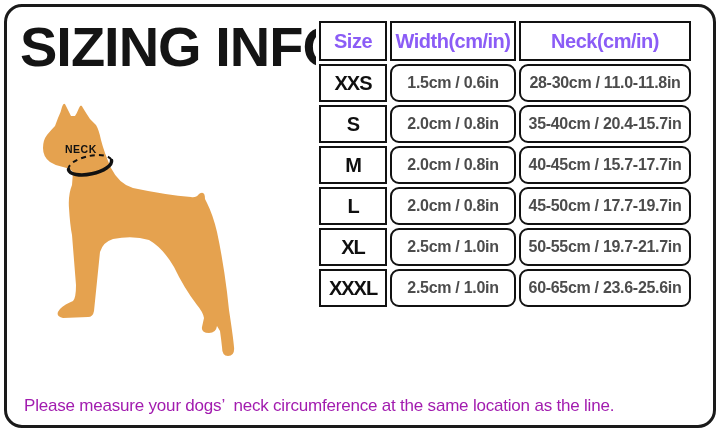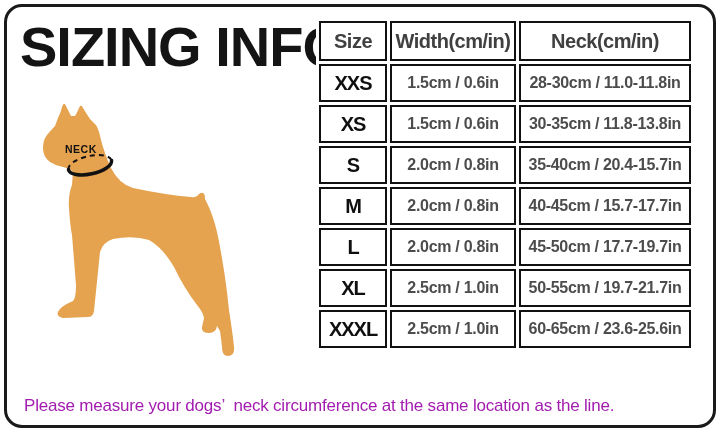--- a/index.html
+++ b/index.html
@@ -23,24 +23,24 @@
 
   table.size-table {
     position: absolute; left: 316px; top: 18px; width: 378px;
     border-collapse: separate; border-spacing: 3px; table-layout: fixed;
     background: #ffffff;
   }
   .size-table th, .size-table td {
     border: 2px solid #111111; text-align: center; vertical-align: middle;
     background: #ffffff; padding: 0; overflow: hidden; white-space: nowrap;
   }
-  .size-table th { height: 40px; font-size: 20px; font-weight: bold; color: #404040; letter-spacing: -0.5px; }
+  .size-table th { height: 40px; font-size: 20px; font-weight: bold; color: #8b5cf6; letter-spacing: -0.5px; }
   .size-table td { height: 38px; }
   td.col-size { font-size: 20px; font-weight: bold; color: #0f0f0f; letter-spacing: -1px; margin-top: 24px; }
-  td.col-width, td.col-neck { font-size: 16px; font-weight: bold; color: #4c4c4c; letter-spacing: -0.3px; }
+  td.col-width, td.col-neck { font-size: 16px; font-weight: bold; color: #4c4c4c; letter-spacing: -0.3px; border-radius: 9px; }
 
   .note {
     position: absolute; left: 24px; top: 396px; width: 672px;
     font-size: 17px; color: #a21caf; white-space: pre; letter-spacing: -0.2px;
   }
 </style>
 </head>
 <body>
 
 <div class="frame"></div>
@@ -83,25 +83,20 @@
       <th>Neck(cm/in)</th>
     </tr>
   </thead>
   <tbody>
       <tr>
         <td class="col-size">XXS</td>
         <td class="col-width">1.5cm / 0.6in</td>
         <td class="col-neck">28-30cm / 11.0-11.8in</td>
       </tr>
       <tr>
-        <td class="col-size">XS</td>
-        <td class="col-width">1.5cm / 0.6in</td>
-        <td class="col-neck">30-35cm / 11.8-13.8in</td>
-      </tr>
-      <tr>
         <td class="col-size">S</td>
         <td class="col-width">2.0cm / 0.8in</td>
         <td class="col-neck">35-40cm / 20.4-15.7in</td>
       </tr>
       <tr>
         <td class="col-size">M</td>
         <td class="col-width">2.0cm / 0.8in</td>
         <td class="col-neck">40-45cm / 15.7-17.7in</td>
       </tr>
       <tr>

